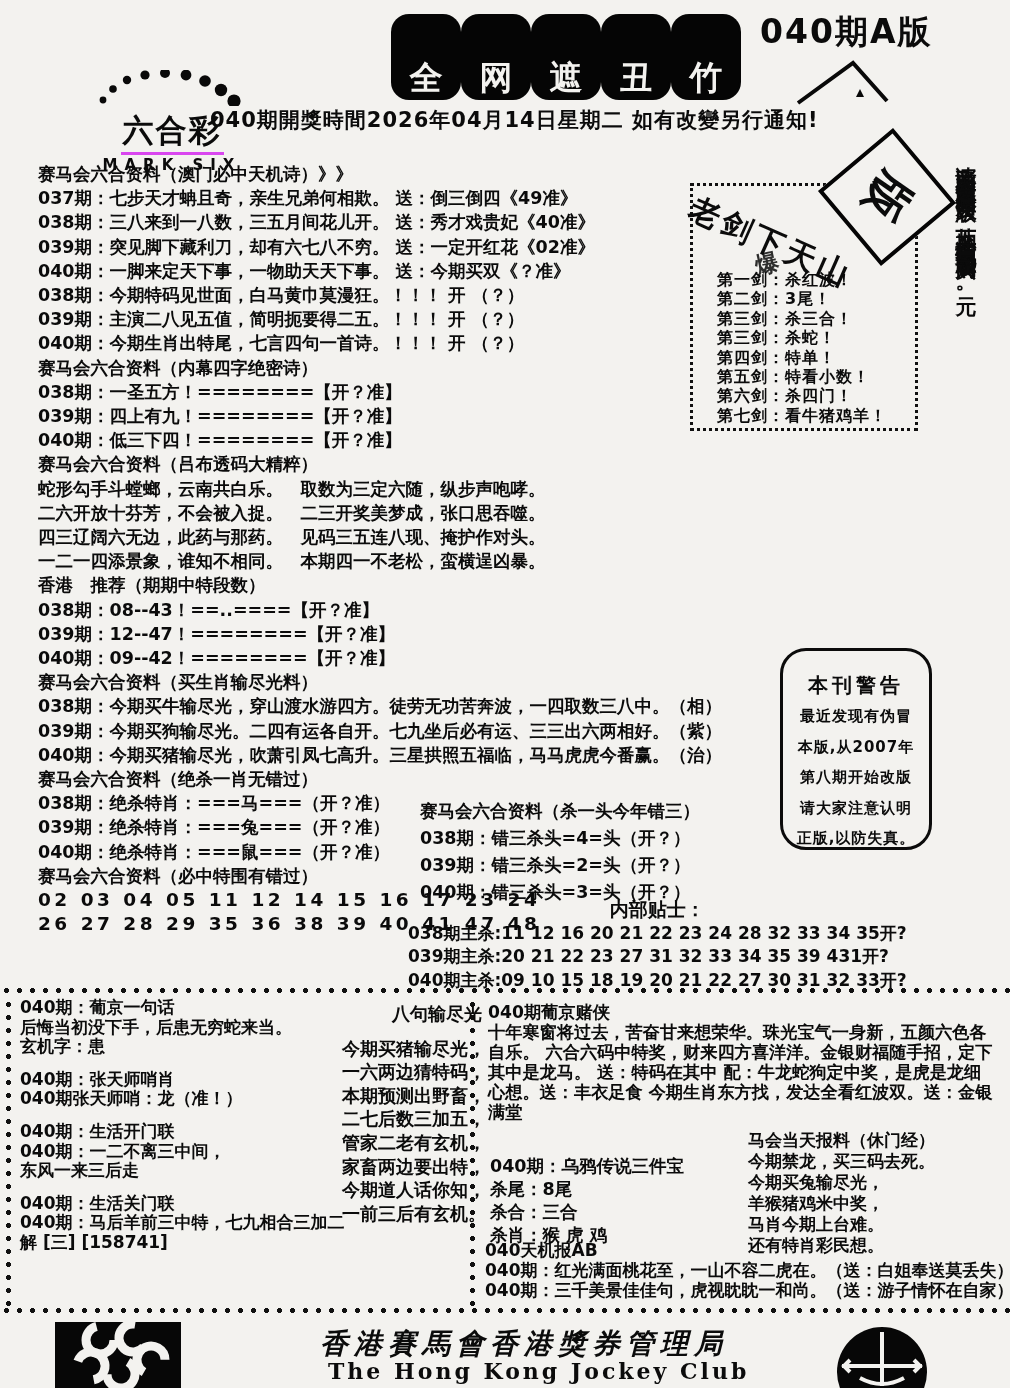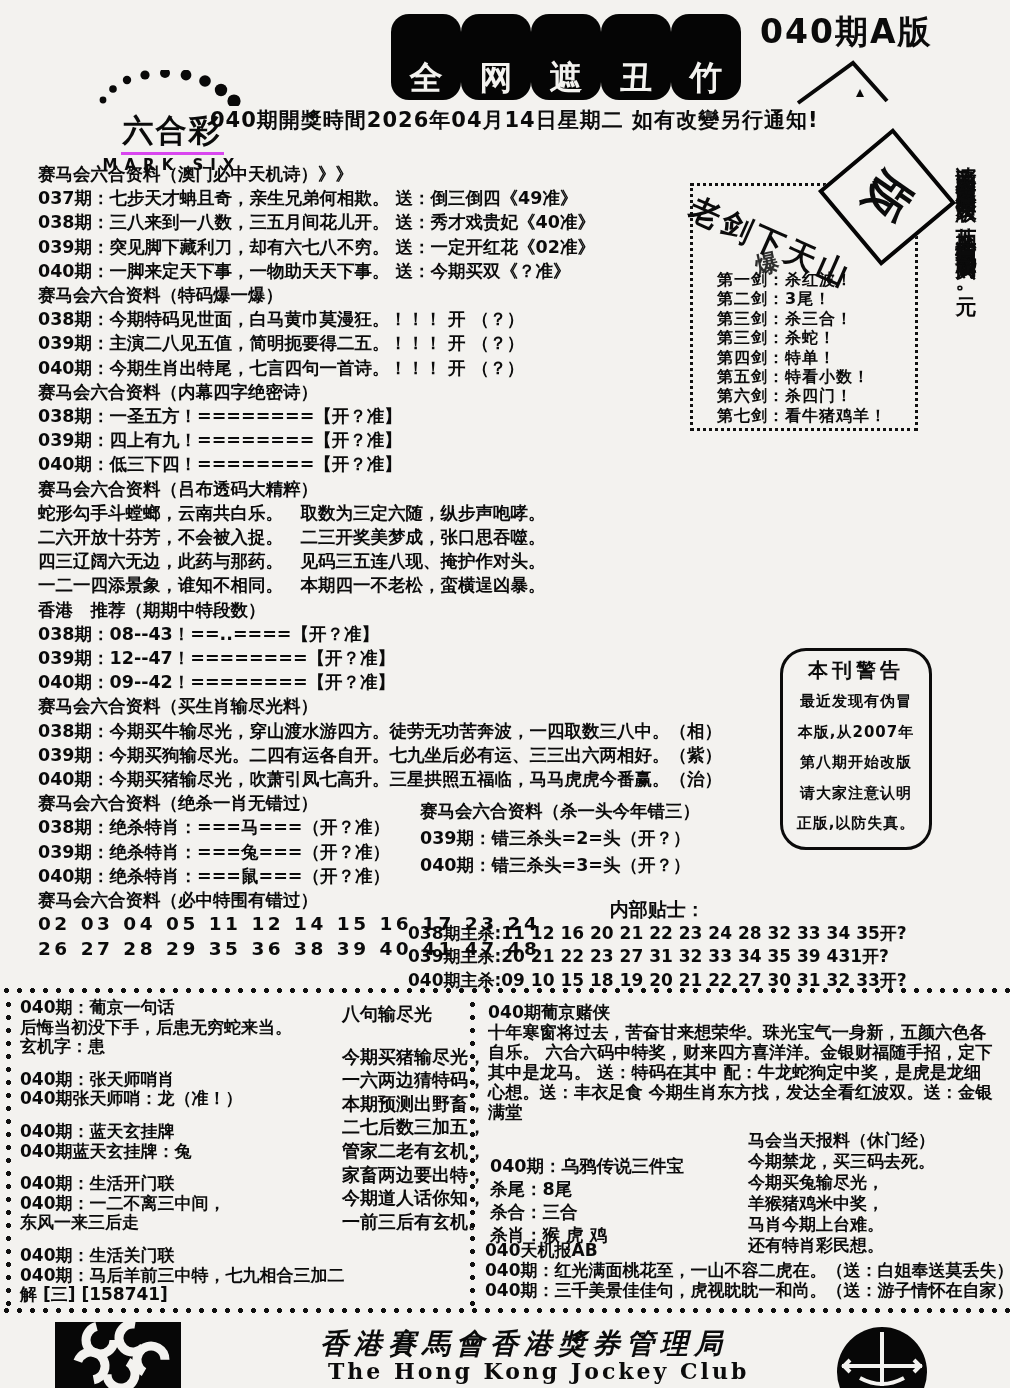--- a/index.html
+++ b/index.html
@@ -39,36 +39,36 @@
   .sword-list{position:absolute;left:24px;top:84px;font-size:16px;line-height:19.4px;letter-spacing:1px;}
   .stamp{
     left:838px;top:148px;width:90px;height:90px;border:4px solid #050505;background:#f3f2ef;
     transform:rotate(-40deg);display:flex;align-items:center;justify-content:center;
   }
   .stamp-ch{font-size:46px;font-weight:900;transform:rotate(165deg);}
   .warning-box{
     left:780px;top:648px;width:146px;height:196px;border:3px solid #0b0b0b;border-radius:26px;
     text-align:center;
   }
-  .warning-title{font-size:20px;letter-spacing:4px;margin-top:6px;}
+  .warning-title{font-size:20px;letter-spacing:4px;margin-top:21px;}
   .warning-lines{font-size:15px;line-height:30.5px;letter-spacing:1px;margin-top:2px;}
   .side-note{
     left:952px;top:150px;height:720px;writing-mode:vertical-rl;
     font-size:21px;letter-spacing:2.5px;
   }
   
   .dotrow{background-image:radial-gradient(circle,#111 2.3px,rgba(0,0,0,0) 2.8px);
     background-size:13px 9px;background-repeat:repeat-x;height:9px;}
   .dotcol{background-image:radial-gradient(circle,#111 2.3px,rgba(0,0,0,0) 2.8px);
     background-size:9px 13px;background-repeat:repeat-y;width:9px;}
   
   .bl-col{left:20px;top:998px;width:330px;font-size:17px;line-height:19.6px;}
   .bl-col .blk{margin-bottom:13px;}
   .mid-col{left:342px;top:1002px;width:140px;font-size:18px;line-height:23.6px;}
-  .mid-title{text-align:left;margin-bottom:19px;}
+  .mid-title{text-align:right;margin-bottom:11px;}
   .rb-pujing{left:488px;top:1002px;width:508px;font-size:17.2px;line-height:20px;}
   .rb-crow{left:490px;top:1155px;font-size:17.5px;line-height:23px;}
   .rb-report{left:748px;top:1130px;font-size:17px;line-height:21px;}
   .rb-tianji{left:485px;top:1240px;font-size:17px;line-height:20px;}
   
   .footer-cn{left:320px;top:1325px;font-size:28px;letter-spacing:6px;
     font-family:"DejaVu Serif","Liberation Serif",serif;font-style:italic;font-weight:700;}
   .footer-en{left:328px;top:1358px;font-size:22px;letter-spacing:3px;
     font-family:"DejaVu Serif","Liberation Serif",serif;font-weight:700;}
   .logo-left{left:55px;top:1322px;}
@@ -112,21 +112,20 @@
 
 <div class="abs main-left">
   <div class="sec">
     <div class="nowrap">赛马会六合资料（澳门必中天机诗）》》</div>
     <div class="nowrap">037期：七步天才蚺且奇，亲生兄弟何相欺。 送：倒三倒四《49准》</div>
     <div class="nowrap">038期：三八来到一八数，三五月间花儿开。 送：秀才戏贵妃《40准》</div>
     <div class="nowrap">039期：突见脚下藏利刀，却有六七八不穷。 送：一定开红花《02准》</div>
     <div class="nowrap">040期：一脚来定天下事，一物助天天下事。 送：今期买双《？准》</div>
   </div>
   <div class="sec">
-    <div class="nowrap">赛马会六合资料（特码爆一爆）</div>
     <div class="nowrap">038期：今期特码见世面，白马黄巾莫漫狂。！！！ 开 （？）</div>
     <div class="nowrap">039期：主演二八见五值，简明扼要得二五。！！！ 开 （？）</div>
     <div class="nowrap">040期：今期生肖出特尾，七言四句一首诗。！！！ 开 （？）</div>
   </div>
   <div class="sec">
     <div class="nowrap">赛马会六合资料（内幕四字绝密诗）</div>
     <div class="nowrap">038期：一圣五方！========【开？准】</div>
     <div class="nowrap">039期：四上有九！========【开？准】</div>
     <div class="nowrap">040期：低三下四！========【开？准】</div>
   </div>
@@ -157,20 +156,21 @@
   </div>
   <div class="sec">
     <div class="nowrap">赛马会六合资料（必中特围有错过）</div>
     <div class="nowrap numrow">02 03 04 05 11 12 14 15 16 17 23 24</div>
     <div class="nowrap numrow">26 27 28 29 35 36 38 39 40 41 47 48</div>
   </div>
 </div>
 
 <div class="abs blk-right" style="left:420px;top:798px;font-size:17.5px;">
   <div class="nowrap">赛马会六合资料（杀一头今年错三）</div>
+  <div class="nowrap">038期：错三杀头=4=头（开？）</div>
   <div class="nowrap">039期：错三杀头=2=头（开？）</div>
   <div class="nowrap">040期：错三杀头=3=头（开？）</div>
 </div>
 
 <div class="abs" style="left:408px;top:898px;font-size:17px;line-height:23.5px;">
   <div class="nowrap" style="text-align:center;font-size:19px;">内部贴士：</div>
   <div class="nowrap">038期主杀:11 12 16 20 21 22 23 24 28 32 33 34 35开?</div>
   <div class="nowrap">039期主杀:20 21 22 23 27 31 32 33 34 35 39 431开?</div>
   <div class="nowrap">040期主杀:09 10 15 18 19 20 21 22 27 30 31 32 33开?</div>
 </div>
@@ -216,24 +216,20 @@
   <div class="blk">
     <div class="nowrap">040期：葡京一句话</div>
     <div class="nowrap">后悔当初没下手，后患无穷蛇来当。</div>
     <div class="nowrap">玄机字：患</div>
   </div>
   <div class="blk">
     <div class="nowrap">040期：张天师哨肖</div>
     <div class="nowrap">040期张天师哨：龙（准！）</div>
   </div>
   <div class="blk">
-    <div class="nowrap">040期：蓝天玄挂牌</div>
-    <div class="nowrap">040期蓝天玄挂牌：兔</div>
-  </div>
-  <div class="blk">
     <div class="nowrap">040期：生活开门联</div>
     <div class="nowrap">040期：一二不离三中间，</div>
     <div class="nowrap">东风一来三后走</div>
   </div>
   <div class="blk">
     <div class="nowrap">040期：生活关门联</div>
     <div class="nowrap">040期：马后羊前三中特，七九相合三加二</div>
     <div class="nowrap">解 [三] [158741]</div>
   </div>
 </div>

